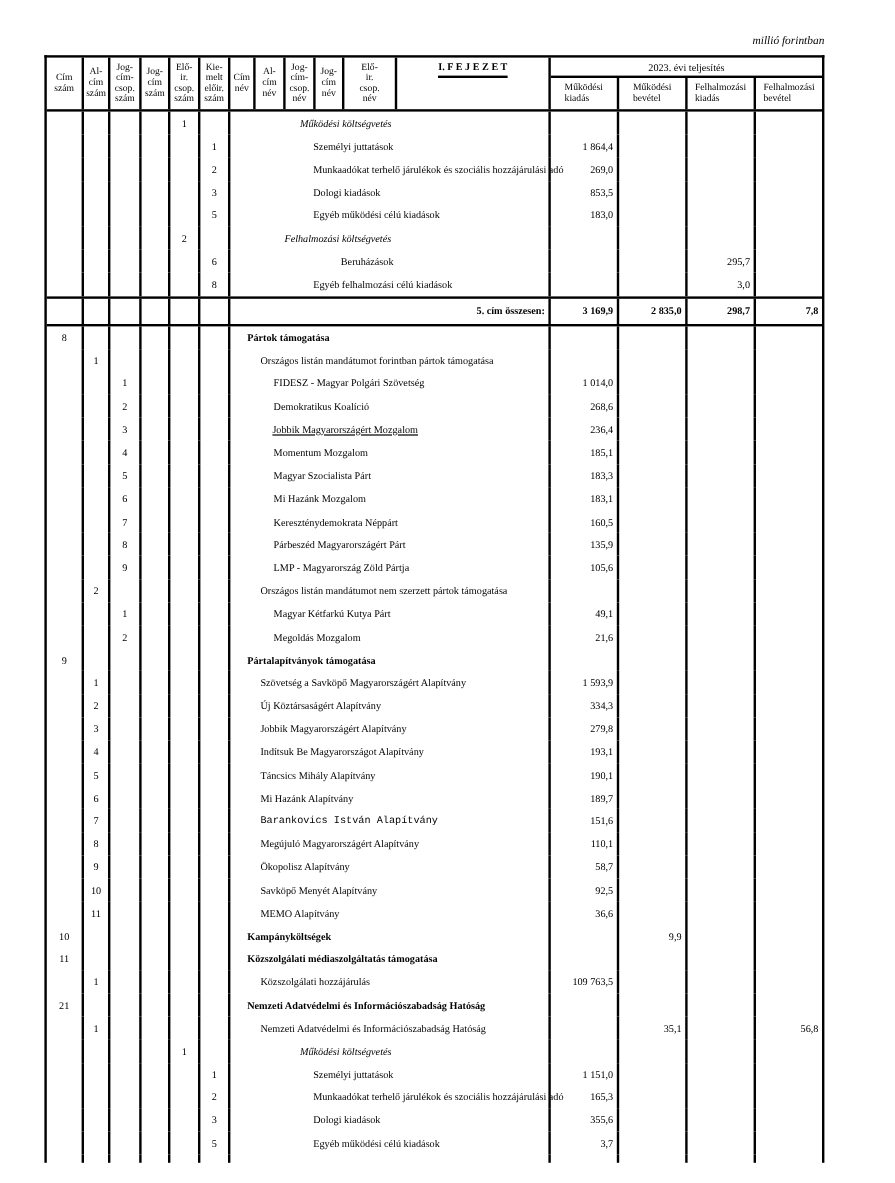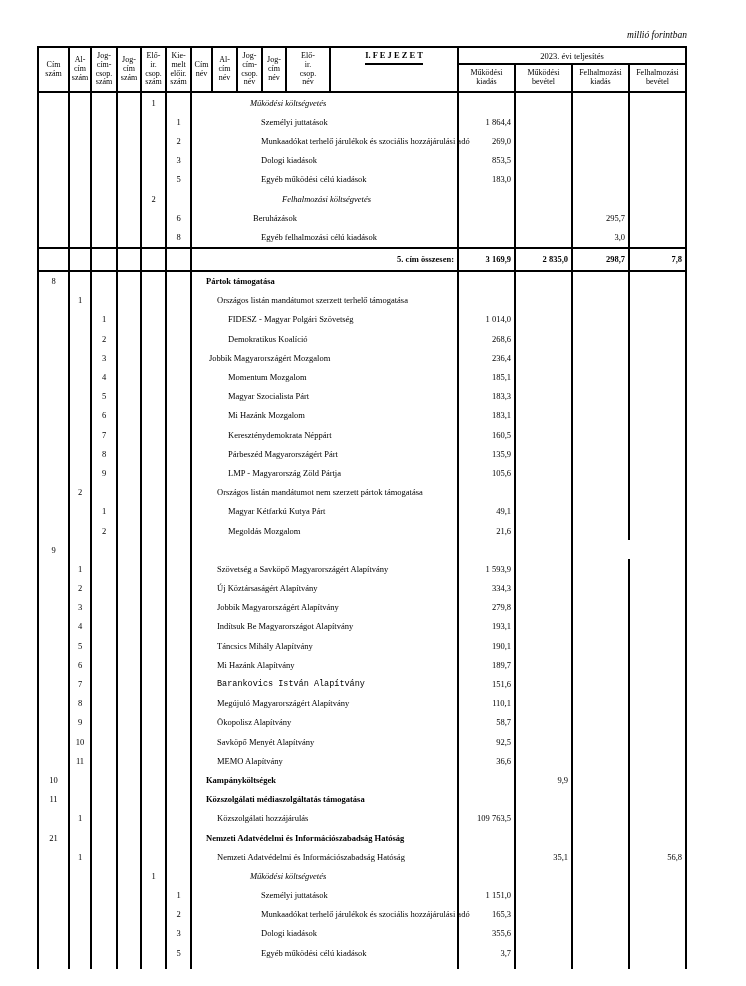--- a/index.html
+++ b/index.html
@@ -16,21 +16,21 @@
   .hcell{justify-content:center;text-align:center;font-size:8px;line-height:1.12;white-space:pre-line;}
   .fej{flex-direction:row;align-items:stretch;padding:0;display:flex;}
   .fej-top{height:17px;border-bottom:2px solid #000;box-sizing:border-box;display:flex;align-items:center;
            justify-content:center;font-weight:bold;font-size:8.5px;}
   .fej-bot{flex:1;display:flex;align-items:center;justify-content:center;font-size:8.5px;}
   .hgroup{box-sizing:border-box;display:flex;flex-direction:column;}
   .hg-top{height:17px;border-bottom:2px solid #000;box-sizing:border-box;display:flex;align-items:center;
           justify-content:center;font-size:8.5px;}
   .hg-cols{flex:1;display:grid;grid-template-columns:57px 57px 57px 1fr;}
   .hg-col{box-sizing:border-box;border-right:2px solid #000;display:flex;align-items:center;justify-content:center;
-          text-align:center;font-size:8px;line-height:1.12;white-space:pre-line;font-family:Liberation Serif, serif;}
+          font-size:8px;line-height:1.12;white-space:pre-line;font-family:Liberation Serif, serif;}
   .hg-col:last-child{border-right:none;}
   .row{height:19.2px;}
   .num{justify-content:center;font-size:8.5px;}
   .name{font-size:8.5px;white-space:nowrap;}
   .val{justify-content:flex-end;padding-right:3px;font-size:8.5px;}
   .val.last{border-right:none;}
   .r-bold .name{font-weight:bold;}
   .r-italic .name{font-style:italic;}
   .srow{height:21px;border-top:2px solid #000;border-bottom:2px solid #000;font-weight:bold;}
   .srow .name{justify-content:flex-end;padding-right:3px;white-space:nowrap;}
@@ -166,34 +166,34 @@
           <div class="cell val"></div>
           <div class="cell val last"></div>
         </div>
         <div class="grid-row row r-italic">
           <div class="cell num"></div>
           <div class="cell num"></div>
           <div class="cell num"></div>
           <div class="cell num"></div>
           <div class="cell num">2</div>
           <div class="cell num"></div>
-          <div class="cell name" style="padding-left: 45px; margin-left: 45px;">Felhalmozási költségvetés</div>
+          <div class="cell name" style="padding-left: 45px;">Felhalmozási költségvetés</div>
           <div class="cell val"></div>
           <div class="cell val"></div>
           <div class="cell val"></div>
           <div class="cell val last"></div>
         </div>
         <div class="grid-row row">
           <div class="cell num"></div>
           <div class="cell num"></div>
           <div class="cell num"></div>
           <div class="cell num"></div>
           <div class="cell num"></div>
           <div class="cell num">6</div>
-          <div class="cell name" style="padding-left: 61px;">Beruházások</div>
+          <div class="cell name" style="padding-left: 92px;">Beruházások</div>
           <div class="cell val"></div>
           <div class="cell val"></div>
           <div class="cell val">295,7</div>
           <div class="cell val last"></div>
         </div>
         <div class="grid-row row">
           <div class="cell num"></div>
           <div class="cell num"></div>
           <div class="cell num"></div>
           <div class="cell num"></div>
@@ -235,21 +235,21 @@
           <div class="cell val"></div>
           <div class="cell val last"></div>
         </div>
         <div class="grid-row row">
           <div class="cell num"></div>
           <div class="cell num">1</div>
           <div class="cell num"></div>
           <div class="cell num"></div>
           <div class="cell num"></div>
           <div class="cell num"></div>
-          <div class="cell name" style="padding-left: 25px;">Országos listán mandátumot szerzett terhelő támogatása</div>
+          <div class="cell name" style="padding-left: 25px;">Országos listán mandátumot forintban pártok támogatása</div>
           <div class="cell val"></div>
           <div class="cell val"></div>
           <div class="cell val"></div>
           <div class="cell val last"></div>
         </div>
         <div class="grid-row row">
           <div class="cell num"></div>
           <div class="cell num"></div>
           <div class="cell num">1</div>
           <div class="cell num"></div>
@@ -274,21 +274,21 @@
           <div class="cell val"></div>
           <div class="cell val last"></div>
         </div>
         <div class="grid-row row">
           <div class="cell num"></div>
           <div class="cell num"></div>
           <div class="cell num">3</div>
           <div class="cell num"></div>
           <div class="cell num"></div>
           <div class="cell num"></div>
-          <div class="cell name" style="padding-left: 17px;">Jobbik Magyarországért Mozgalom</div>
+          <div class="cell name" style="padding-left: 35px; text-decoration: underline;">Jobbik Magyarországért Mozgalom</div>
           <div class="cell val">236,4</div>
           <div class="cell val"></div>
           <div class="cell val"></div>
           <div class="cell val last"></div>
         </div>
         <div class="grid-row row">
           <div class="cell num"></div>
           <div class="cell num"></div>
           <div class="cell num">4</div>
           <div class="cell num"></div>
@@ -404,20 +404,21 @@
           <div class="cell val"></div>
           <div class="cell val last"></div>
         </div>
         <div class="grid-row row r-bold">
           <div class="cell num">9</div>
           <div class="cell num"></div>
           <div class="cell num"></div>
           <div class="cell num"></div>
           <div class="cell num"></div>
           <div class="cell num"></div>
+          <div class="cell name" style="padding-left: 14px;">Pártalapítványok támogatása</div>
           <div class="cell val"></div>
           <div class="cell val"></div>
           <div class="cell val"></div>
           <div class="cell val last"></div>
         </div>
         <div class="grid-row row">
           <div class="cell num"></div>
           <div class="cell num">1</div>
           <div class="cell num"></div>
           <div class="cell num"></div>

